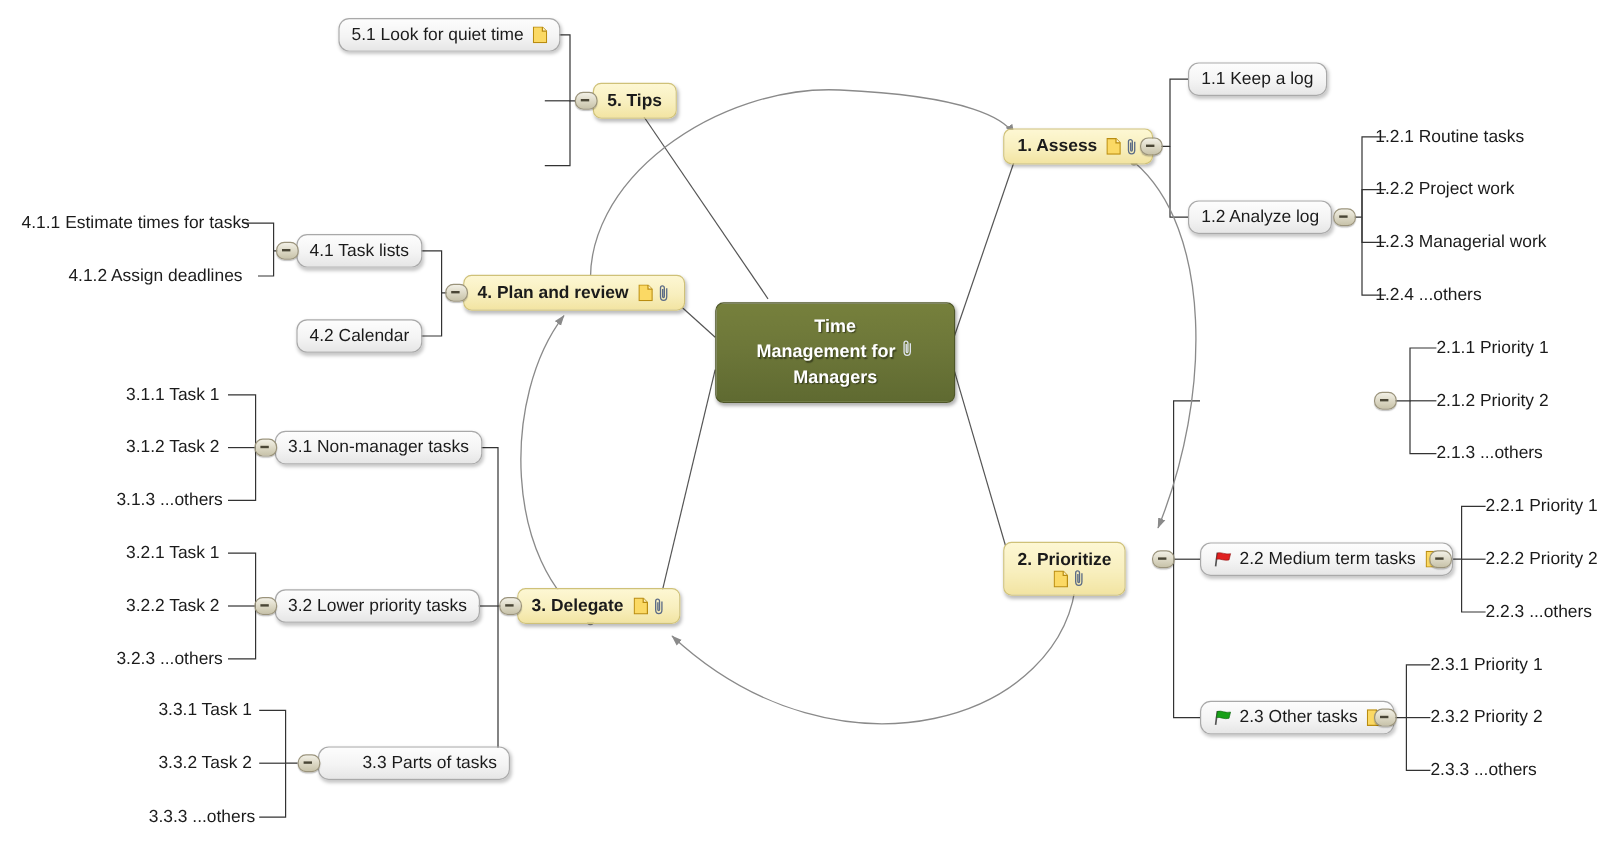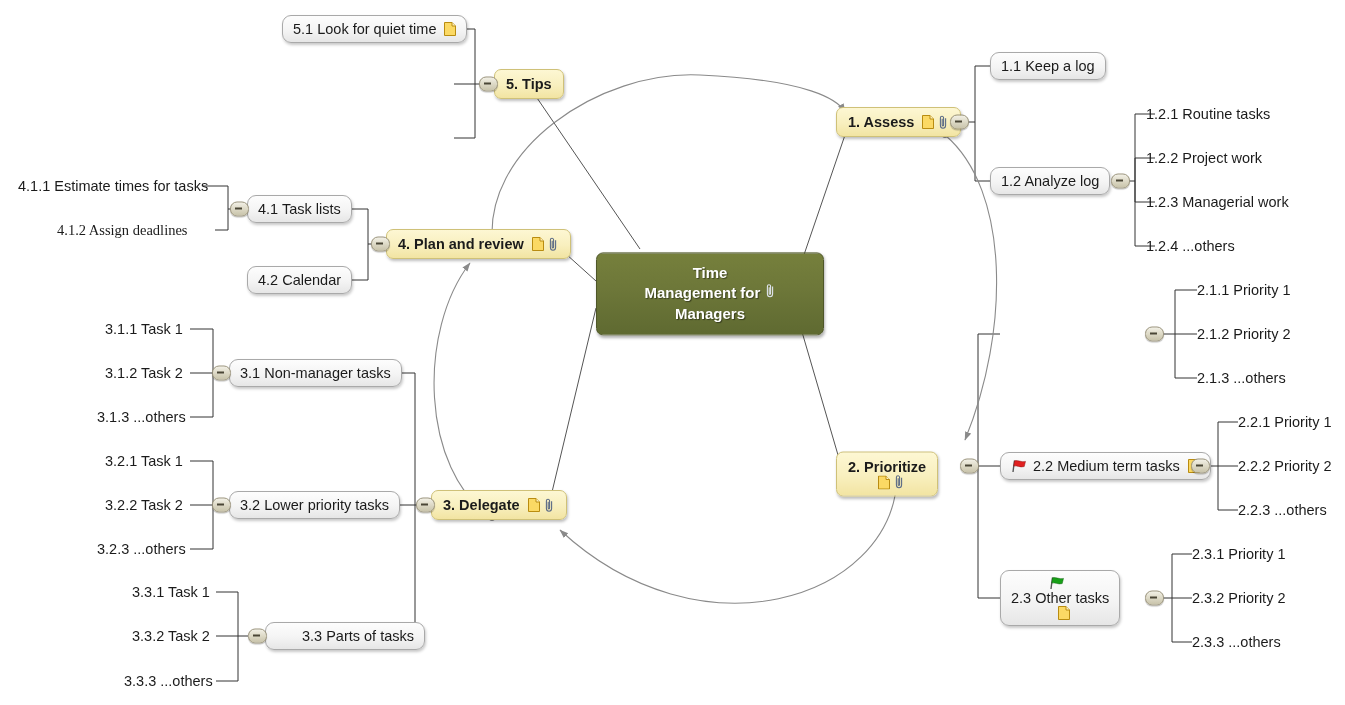--- a/index.html
+++ b/index.html
@@ -226,21 +226,21 @@
     </g>
 
     <g fill="#8a8a8a">
       <circle cx="493" cy="247" r="3"></circle>
       <circle cx="945" cy="135" r="3"></circle>
       <circle cx="897" cy="480" r="3"></circle>
       <circle cx="492" cy="518" r="3"></circle>
     </g>
   </svg>
 
-  <div class="node root" style="left:596px; top:294px; width:228px;">
+  <div class="node root" style="left:596px; top:294px; width:200px;">
     <div>
       <span class="rootlabel">Time</span>
       <span class="rootlabel">
         <span>Management for</span>
         <span class="icon-clip">
           <svg viewBox="0 0 11 15" width="11" height="15">
             <path d="M7.6,3.2 L7.6,10.3 C7.6,12.0 6.4,13.3 5.0,13.3 C3.6,13.3 2.4,12.0 2.4,10.3 L2.4,3.0 C2.4,2.0 3.1,1.3 4.0,1.3 C4.9,1.3 5.6,2.0 5.6,3.0 L5.6,10.0 C5.6,10.5 5.3,10.9 4.9,10.9 C4.5,10.9 4.2,10.5 4.2,10.0 L4.2,3.8" fill="none" stroke="#dfe4ee" stroke-width="1.1"></path>
           </svg>
         </span>
       </span>
@@ -340,21 +340,21 @@
   <div class="node leaf" style="left:1238px; top:422px;">
     <span class="nodetext">2.2.1  Priority 1</span>
   </div>
   <div class="node leaf" style="left:1238px; top:466px;">
     <span class="nodetext">2.2.2  Priority 2</span>
   </div>
   <div class="node leaf" style="left:1238px; top:510px;">
     <span class="nodetext">2.2.3  ...others</span>
   </div>
 
-  <div class="node sub" style="left:1000px; top:598px;flex-direction:column;">
+  <div class="node sub" style="left:1000px; top:598px;">
     <span class="flagwrap">
       <span class="icon-flag">
         <svg viewBox="0 0 17 14" width="17" height="14">
             <path d="M2,13 L3.5,1.5" stroke="#555" stroke-width="1.4" fill="none"></path>
             <path d="M3.6,1.8 C7,0.8 10,3.5 14.5,2.4 L13.2,7.6 C9,8.8 6.2,6.2 2.7,7.0 Z" fill="#18a018" stroke="#0d630d" stroke-width="0.5"></path>
           </svg>
       </span>
     </span>
     <span class="nodetext">2.3  Other tasks</span>
     <span class="icons">
@@ -455,21 +455,21 @@
   </div>
   <div class="toggle" style="left:371px; top:244px;"></div>
 
   <div class="node sub" style="left:247px; top:209px;">
     <span class="nodetext">4.1  Task lists</span>
   </div>
   <div class="toggle" style="left:230px; top:209px;"></div>
   <div class="node leaf" style="left:18px; top:186px;">
     <span class="nodetext">4.1.1  Estimate times for tasks</span>
   </div>
-  <div class="node leaf" style="left:57px; top:230px;font-family:Liberation Serif, serif;">
+  <div class="node leaf" style="left:57px; top:230px;">
     <span class="nodetext">4.1.2  Assign deadlines</span>
   </div>
 
   <div class="node sub" style="left:247px; top:280px;">
     <span class="nodetext">4.2  Calendar</span>
   </div>
 
   <div class="node main" style="left:494px; top:84px;">
     <span class="nodetext">5.  Tips</span>
   </div>

